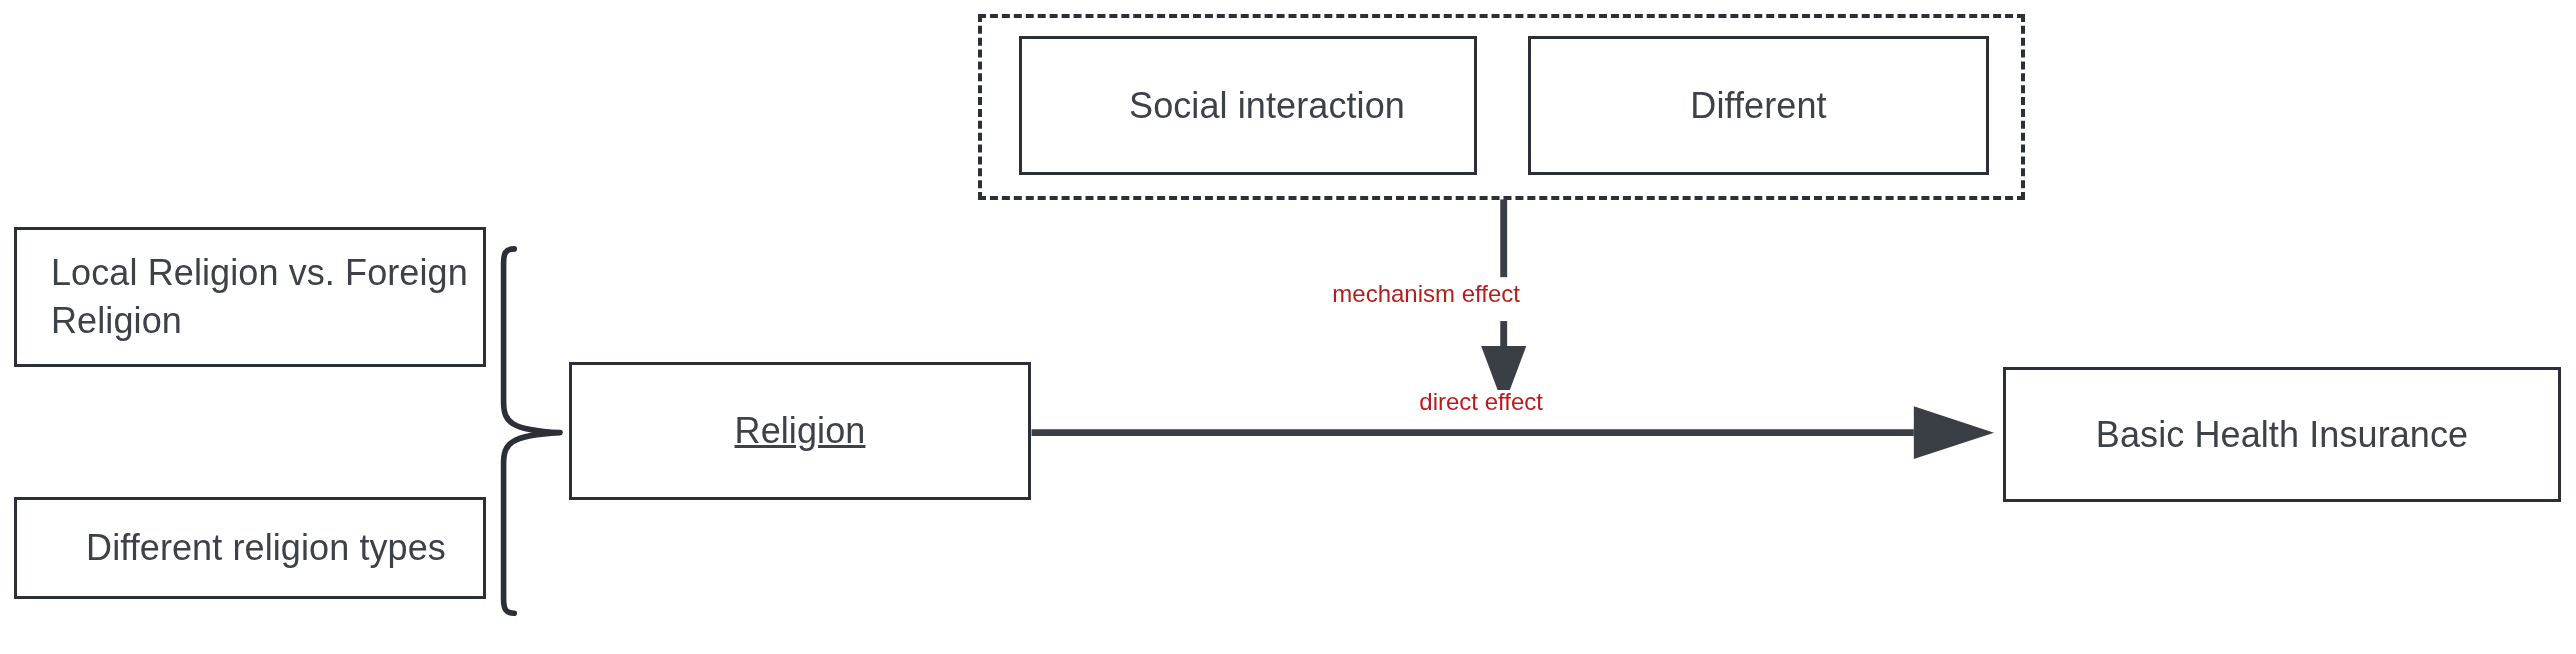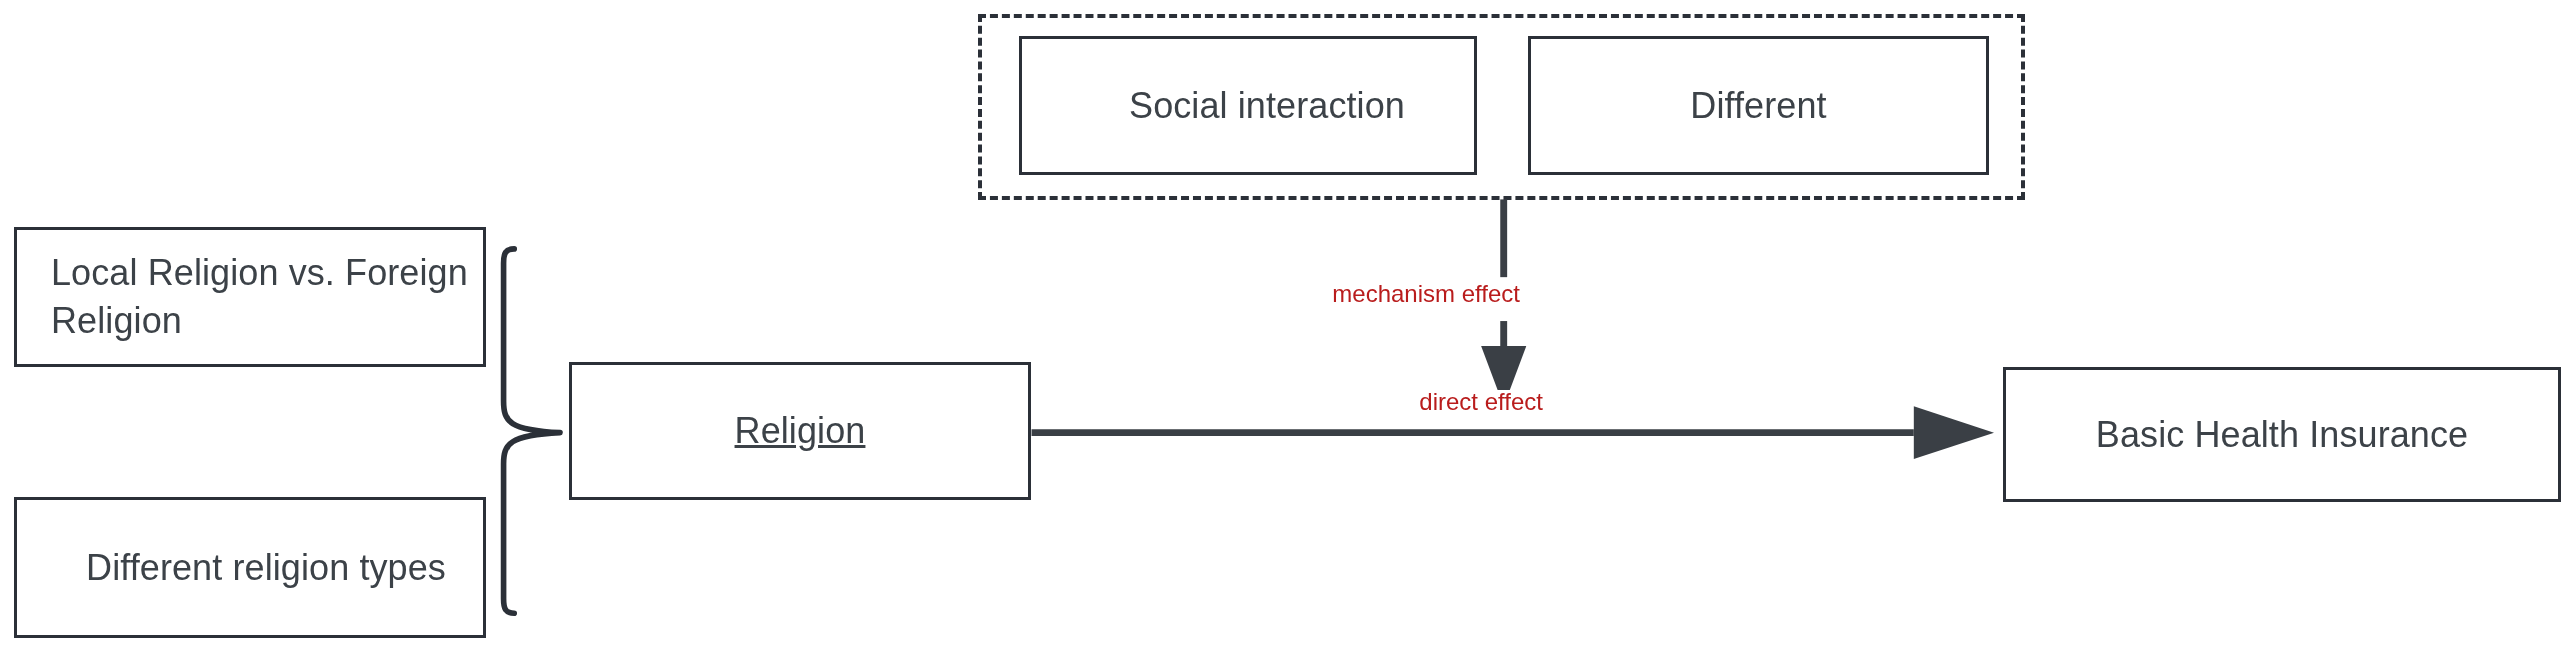--- a/index.html
+++ b/index.html
@@ -37,21 +37,21 @@
     justify-content: flex-start;
     text-align: left;
     padding-left: 34px;
   }
 
   
   #box-local-foreign {
     left: 14px;  top: 227px;  width: 472px;  height: 140px;
   }
   #box-different-types {
-    left: 14px;  top: 497px;  width: 472px;  height: 141px; padding-left: 32px;
+    left: 14px;  top: 497px;  width: 472px;  height: 102px; padding-left: 32px;
   }
 
   
   #box-religion {
     left: 569px; top: 362px; width: 462px; height: 138px; text-decoration: underline;
   }
 
   
   #box-insurance {
     left: 2003px; top: 367px; width: 558px; height: 135px;

